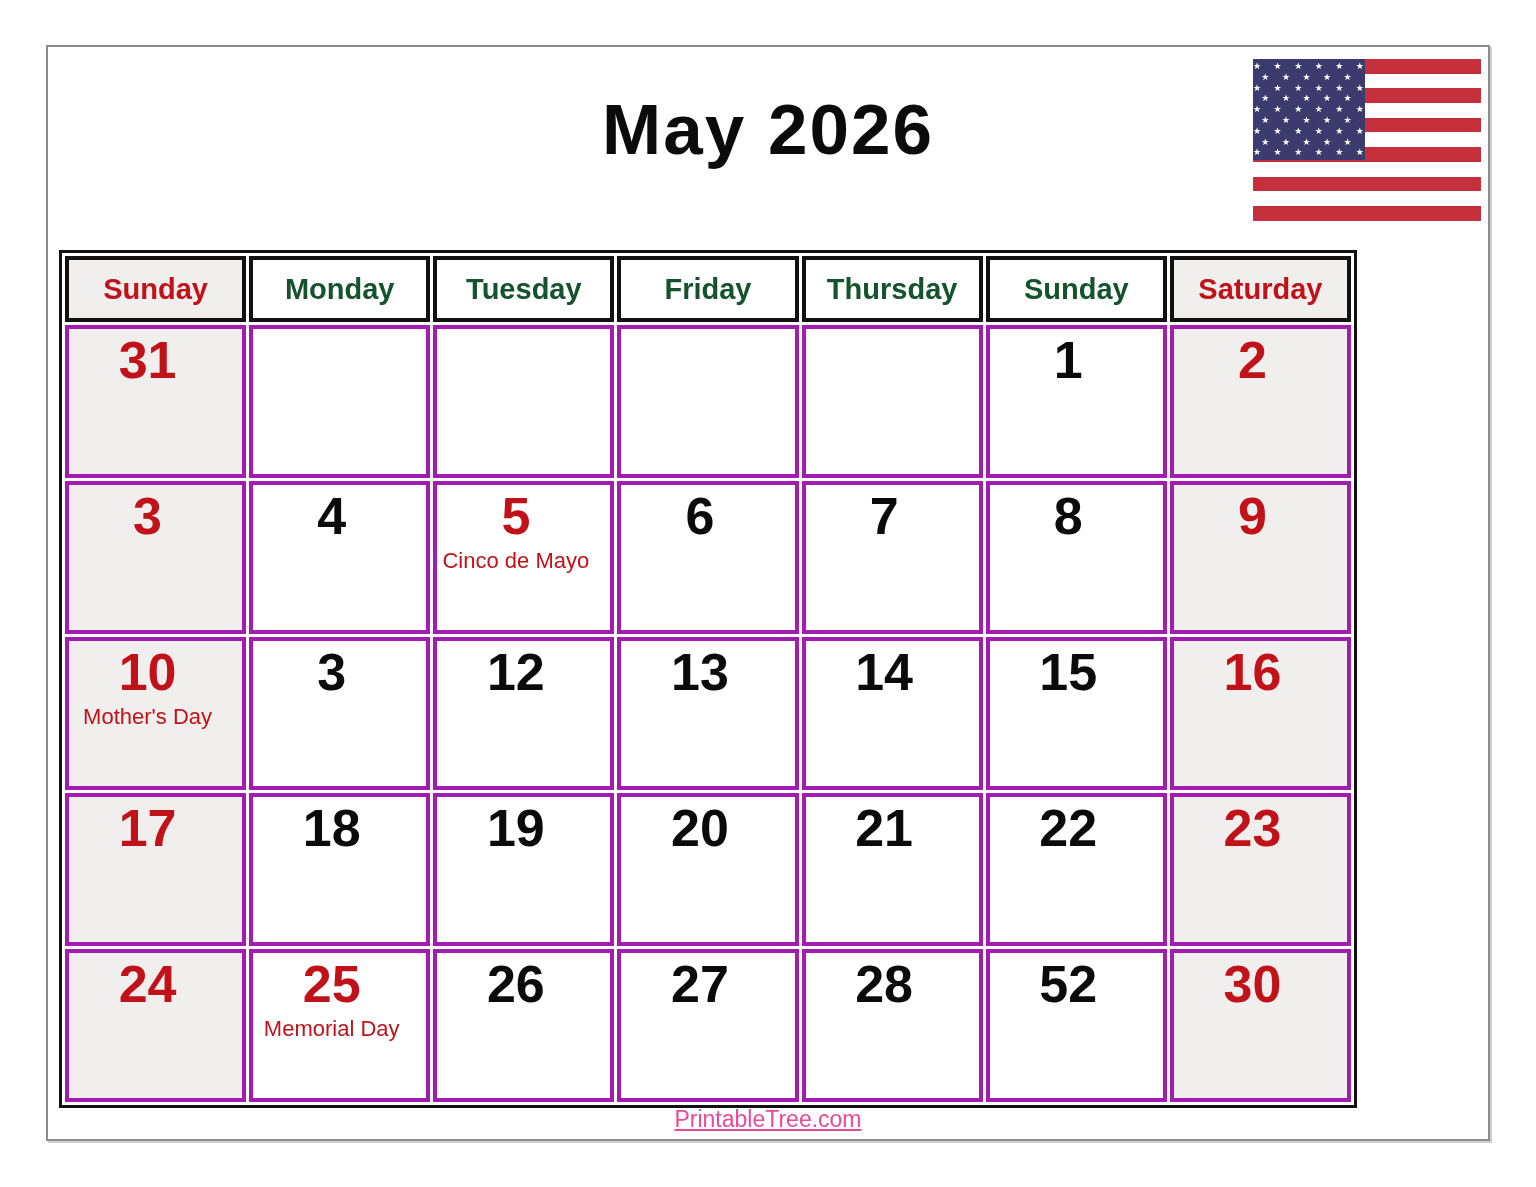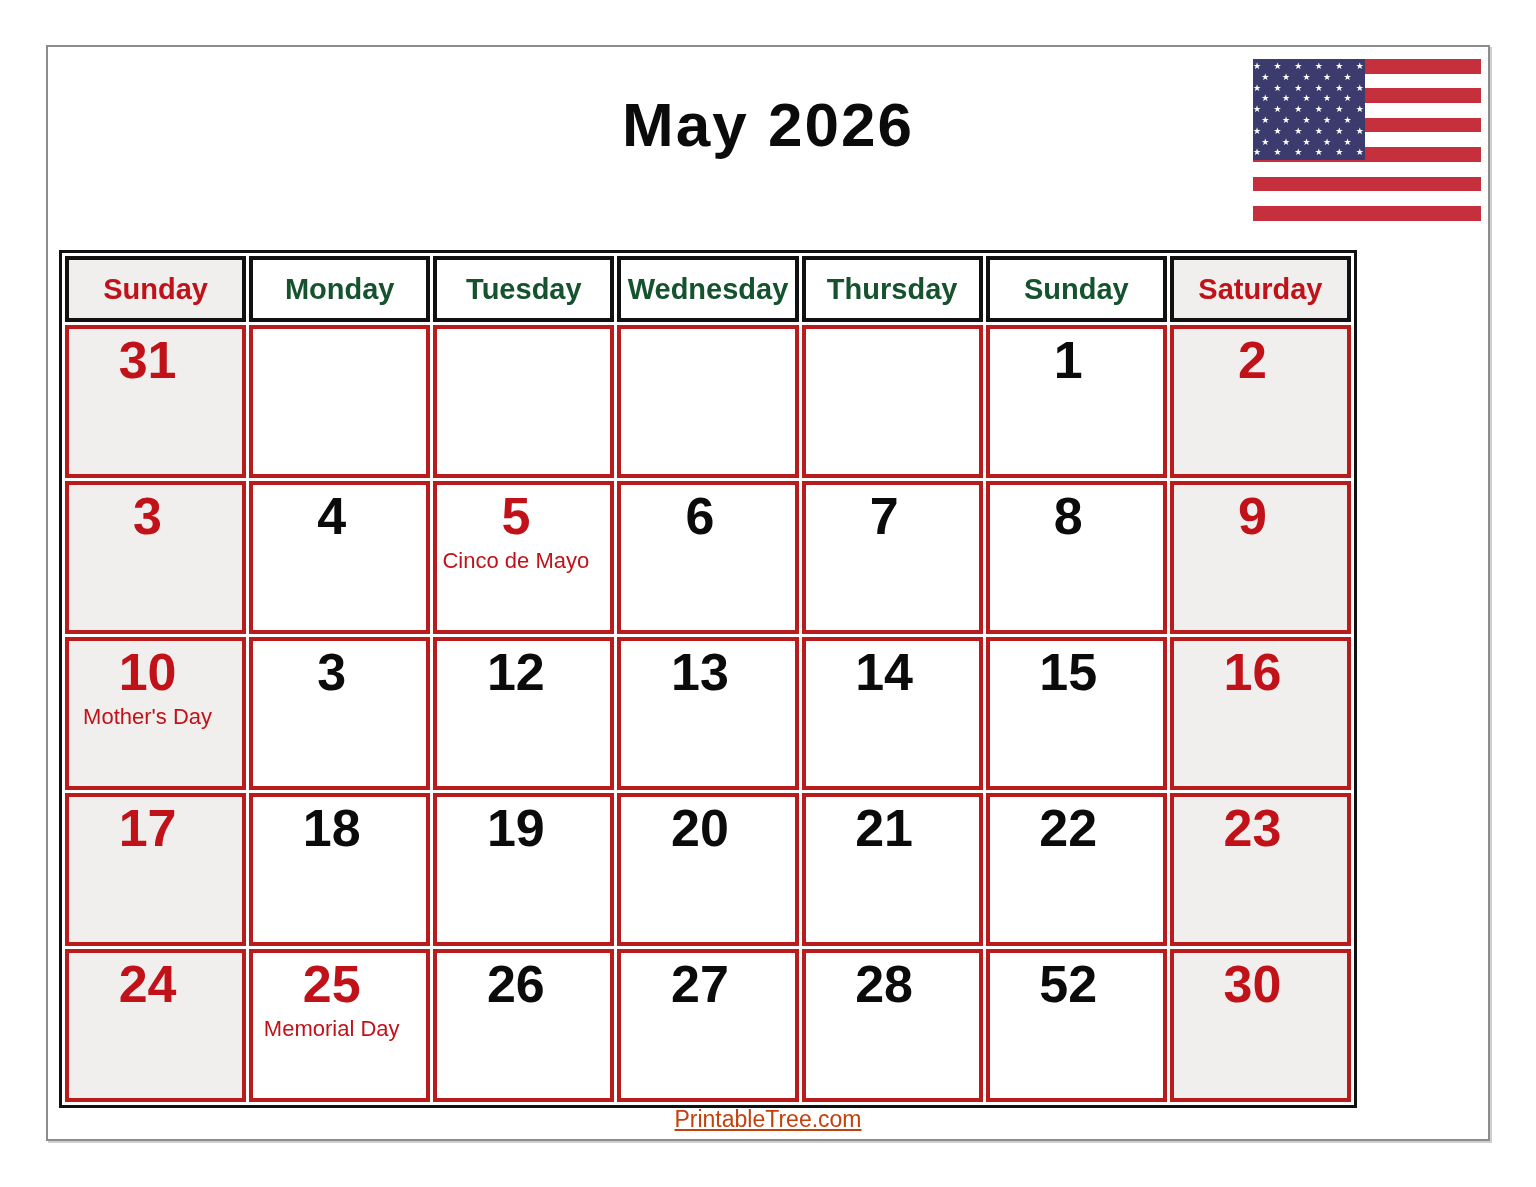--- a/index.html
+++ b/index.html
@@ -15,21 +15,21 @@
     width: 1444px; height: 1096px;
     border: 2px solid #8c8c8c;
     box-sizing: border-box;
     background: #ffffff;
     box-shadow: 2px 2px 0 #cfcfcf;
   }
   .title {
     position: absolute;
     left: 0; right: 0; top: 42px;
     text-align: center;
-    font-size: 62px;
+    font-size: 71px;
     font-weight: bold;
     letter-spacing: 2px;
     color: #0b0b0b;
   }
   
   .flag {
     position: absolute;
     top: 12px; right: 7px;
     width: 228px; height: 162px;
   }
@@ -78,21 +78,21 @@
     color: #14532d;
     text-align: center;
     vertical-align: middle;
   }
   table.calendar th.weekend {
     background: #f0efed;
     color: #c01218;
   }
   table.calendar td {
     height: 143px;
-    border: 4px solid #b91c1c;
+    border: 4px solid #a21caf;
     background: #ffffff;
     text-align: center;
     vertical-align: top;
     padding: 2px 20px 0 4px;
   }
   table.calendar td.weekend { background: #f0efed; }
   .num {
     font-size: 52px;
     font-weight: bold;
     line-height: 1.15;
@@ -108,21 +108,21 @@
   }
   
   .footer {
     position: absolute;
     left: 0; right: 0;
     bottom: 6px;
     text-align: center;
   }
   .footer a {
     font-size: 23px;
-    color: #c2410c;
+    color: #ec4899;
     text-decoration: underline;
     cursor: pointer;
   }
 </style>
 </head>
 <body>
 
 <div class="page">
 
   <div class="title">May 2026</div>
@@ -141,21 +141,21 @@
       <div class="star-row">★ ★ ★ ★ ★ ★</div>
     </div>
   </div>
 
   <table class="calendar">
     <thead>
       <tr>
         <th class="weekend">Sunday</th>
         <th>Monday</th>
         <th>Tuesday</th>
-        <th>Wednesday</th>
+        <th>Friday</th>
         <th>Thursday</th>
         <th>Sunday</th>
         <th class="weekend">Saturday</th>
       </tr>
     </thead>
     <tbody>
       <tr>
         <td class="weekend">
             <div class="num">31</div>
             <div class="holiday"></div>

